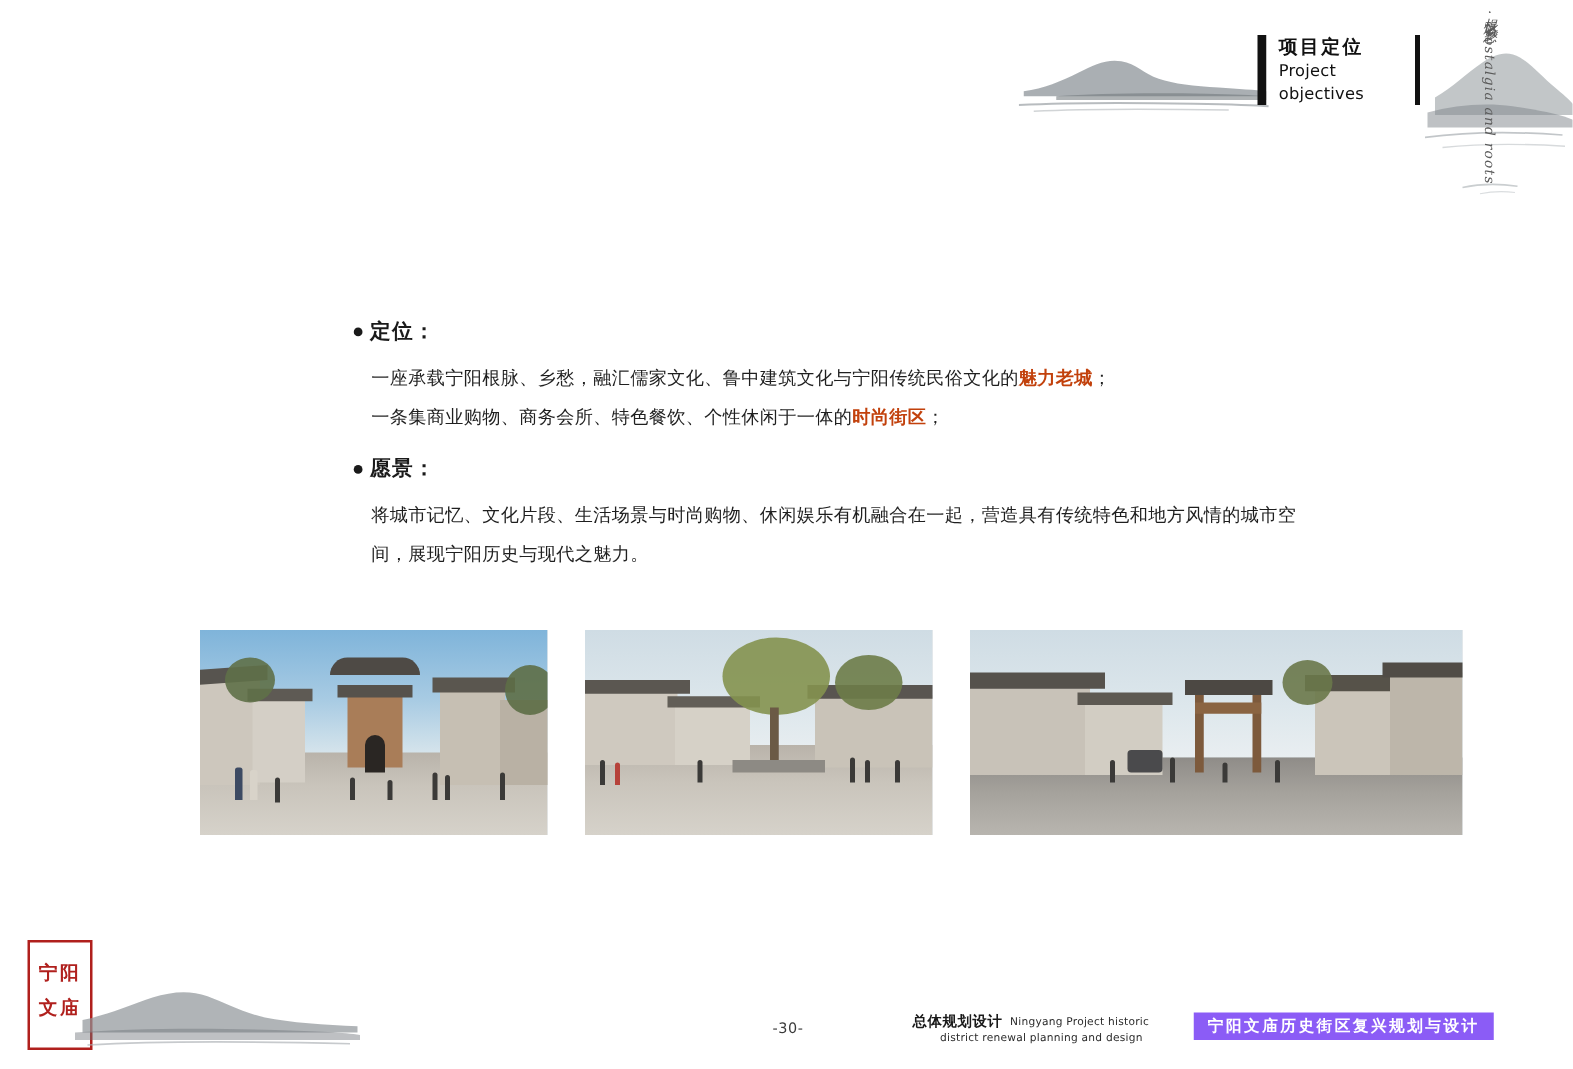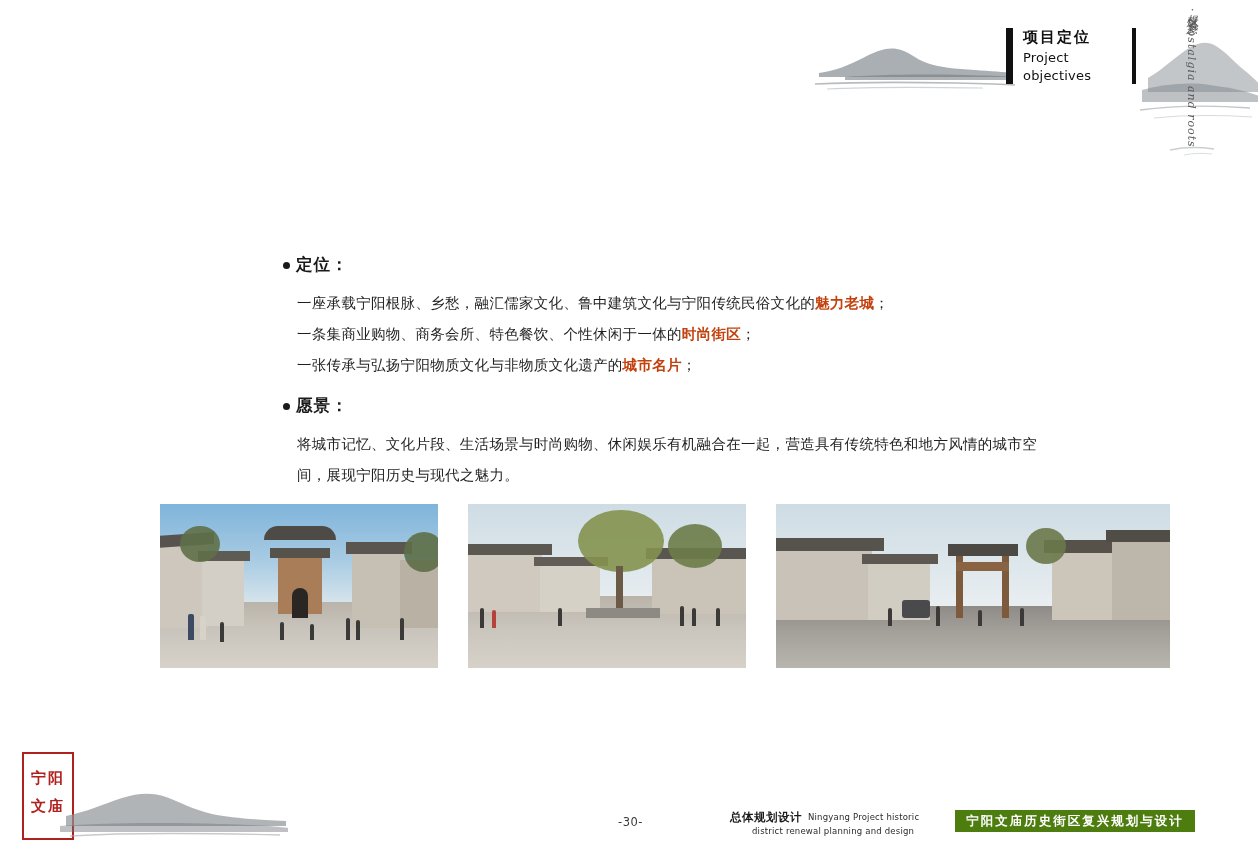--- a/index.html
+++ b/index.html
@@ -268,21 +268,21 @@
     display: block;
     margin-left: 22px;
   }
 
   .footer-badge {
     position: absolute;
     left: 955px;
     top: 810px;
     width: 240px;
     height: 22px;
-    background: #4d7c0f;
+    background: #8b5cf6;
     color: #ffffff;
     font-size: 12.5px;
     font-weight: bold;
     letter-spacing: 2px;
     display: flex;
     align-items: center;
     justify-content: center;
     font-family: "DejaVu Serif", "Liberation Serif", serif;
   }
 </style>
@@ -327,23 +327,20 @@
   </div>
 
   <div class="line">
     <span>一座承载宁阳根脉、乡愁，融汇儒家文化、鲁中建筑文化与宁阳传统民俗文化的</span><span class="hl-red">魅力老城</span><span>；</span>
   </div>
 
   <div class="line">
     <span>一条集商业购物、商务会所、特色餐饮、个性休闲于一体的</span><span class="hl-red">时尚街区</span><span>；</span>
   </div>
 
-  <div class="line">
-    <span>一张传承与弘扬宁阳物质文化与非物质文化遗产的</span><span class="hl-red">城市名片</span><span>；</span>
-  </div>
 
   <div class="bullet-head gap-before">
     <span class="dot"></span>
     <span>愿景：</span>
   </div>
 
   <div class="line vision-line">将城市记忆、文化片段、生活场景与时尚购物、休闲娱乐有机融合在一起，营造具有传统特色和地方风情的城市空间，展现宁阳历史与现代之魅力。</div>
 </div>
 
 <div class="images">

